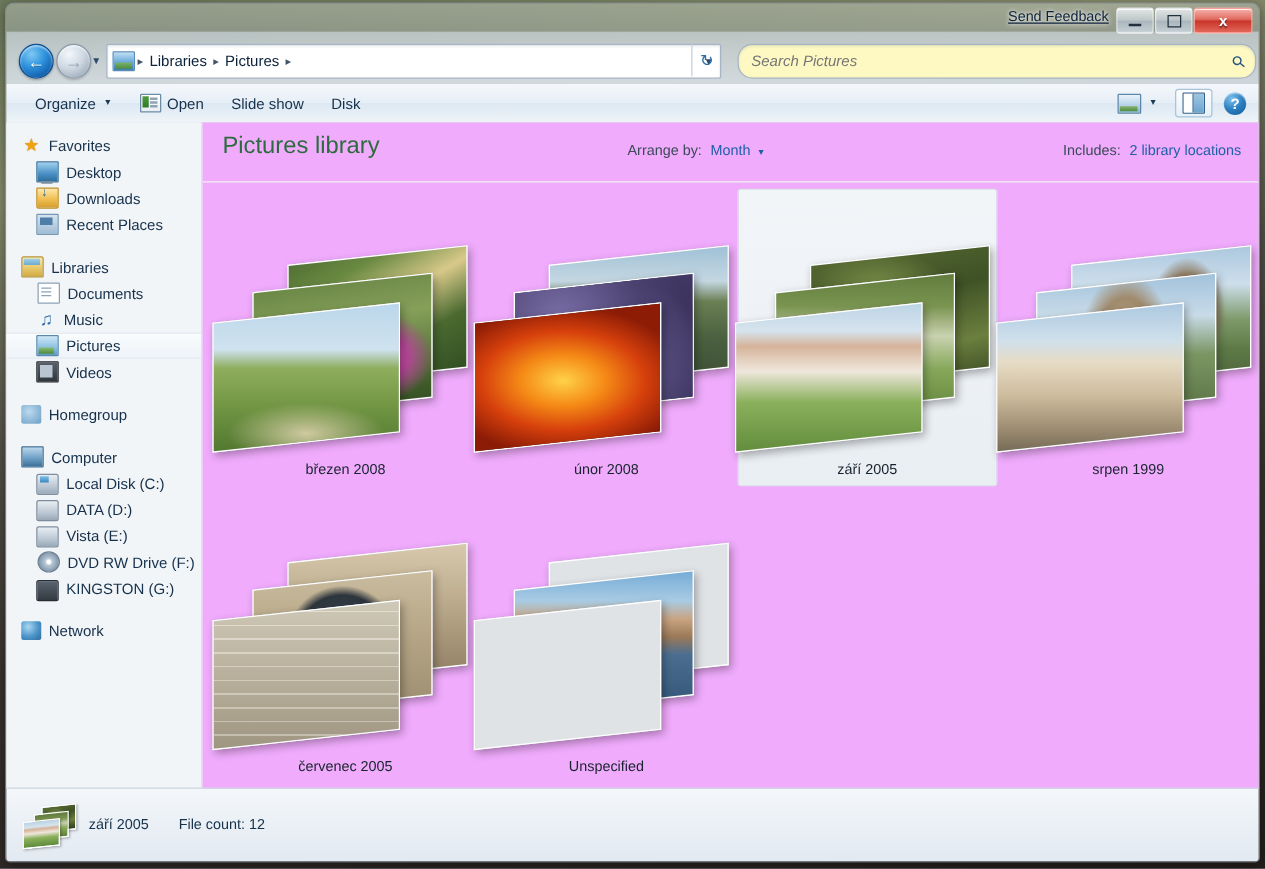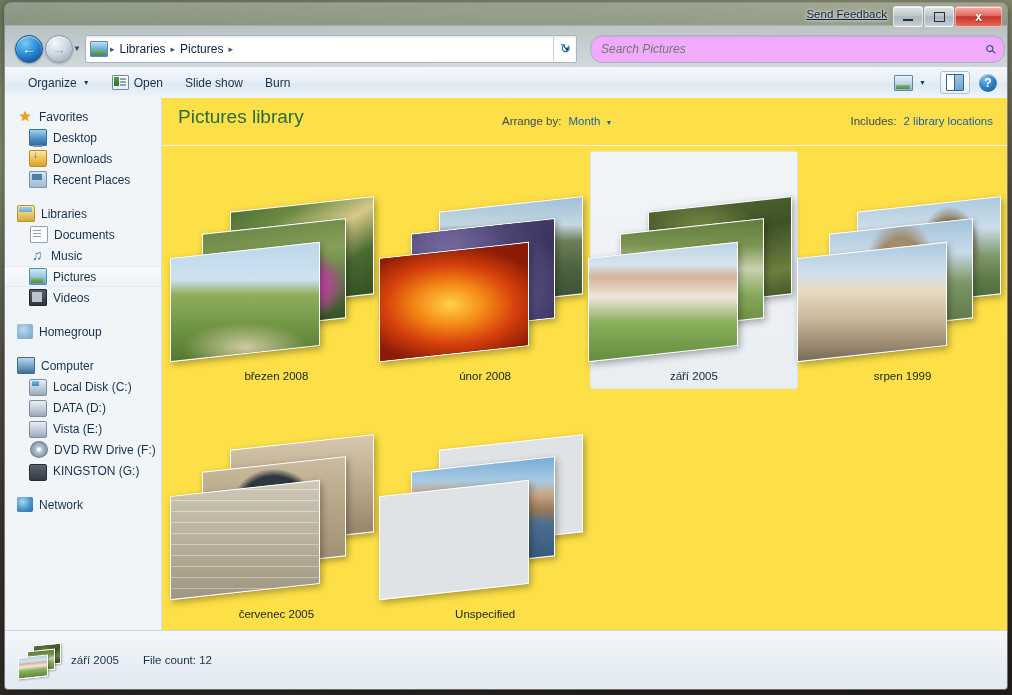--- a/index.html
+++ b/index.html
@@ -133,21 +133,21 @@
     width: 23px; height: 26px;
     display: flex; align-items: center; justify-content: center;
     cursor: pointer;
     border-left: 1px solid #c3cfdb;
   }
   .refresh-glyph { font-size: 13px; color: #2a6ea8; }
 
   .search-box {
     position: absolute; left: 585px; top: 2px;
     width: 413px; height: 26px;
-    background: #f0abfc;
+    background: #fef9c3;
     border: 1px solid #a6b4c3;
     border-radius: 12px;
     box-shadow: inset 0 1px 2px rgba(120,140,160,0.25);
     display: flex; align-items: center;
   }
   .search-input {
     border: none; outline: none; background: transparent;
     font-family: "Liberation Sans", sans-serif;
     font-size: 12px; font-style: italic; color: #5a6472;
     margin-left: 8px; width: 370px;
@@ -354,21 +354,21 @@
     border-radius: 2px; height: 9px; margin-top: 3px;
     border: 1px solid #262c33;
   }
   .ico-network {
     background: radial-gradient(circle at 35% 30%, #a8d8f2 0%, #4b93c8 55%, #2a6b9e 100%);
     border-radius: 2px;
   }
 
   
   .content {
-    flex: 1; position: relative; background: #fde047; overflow: hidden;
+    flex: 1; position: relative; background: #f0abfc; overflow: hidden;
   }
   .lib-header {
     height: 47px; position: relative;
     border-bottom: 1px solid #eef1f4;
   }
   .lib-title {
     position: absolute; left: 16px; top: 8px;
     font-size: 19px; color: #2d6b3f; font-weight: normal;
   }
   .arrange-wrap {
@@ -604,21 +604,21 @@
       <span class="tb-caret">▼</span>
     </div>
     <div class="tb-item">
       <span class="open-icon"></span>
       <span>Open</span>
     </div>
     <div class="tb-item">
       <span>Slide show</span>
     </div>
     <div class="tb-item">
-      <span>Burn</span>
+      <span>Disk</span>
     </div>
 
     <div class="tb-right">
       <div class="tb-icon-btn">
         <span class="viewmode-icon"></span>
         <span class="tb-caret">▼</span>
       </div>
       <div class="preview-pane-btn">
         <div class="pp-icon">
           <div class="pp-left"></div>

